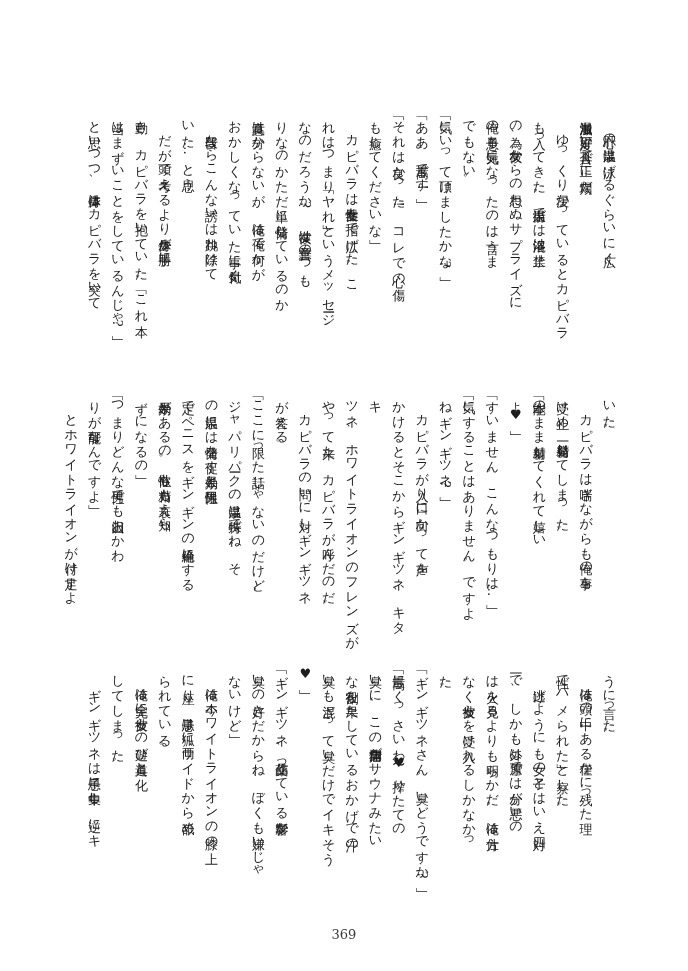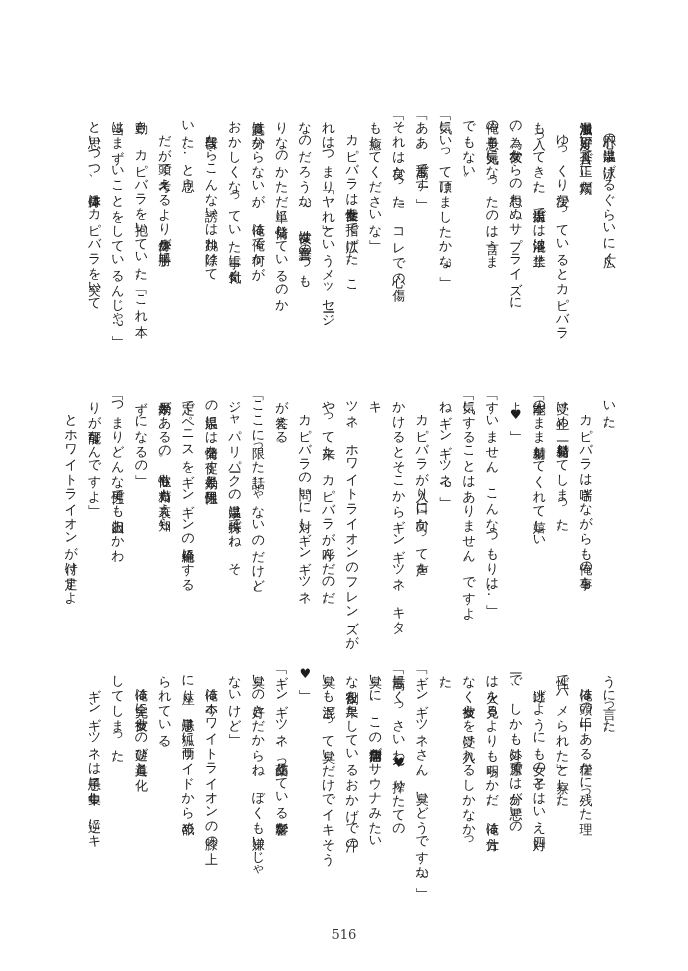--- a/index.html
+++ b/index.html
@@ -113,15 +113,15 @@
 「ギンギツネ、薬品作っている影響か
 臭いの好きだからね。ぼくも嫌いじゃ
 ないけど」
 　俺は今ホワイトライオンの膝の上
 に座り、息子は狐に両サイドから舐め
 られている。
 　俺は完全に彼女らの遊び道具と化
 してしまった。
 　ギンギツネは息子に集中し、逆にキ</div>
 
-  <div class="page-number">516</div>
+  <div class="page-number">369</div>
 
 </div>
 
 </body></html>

